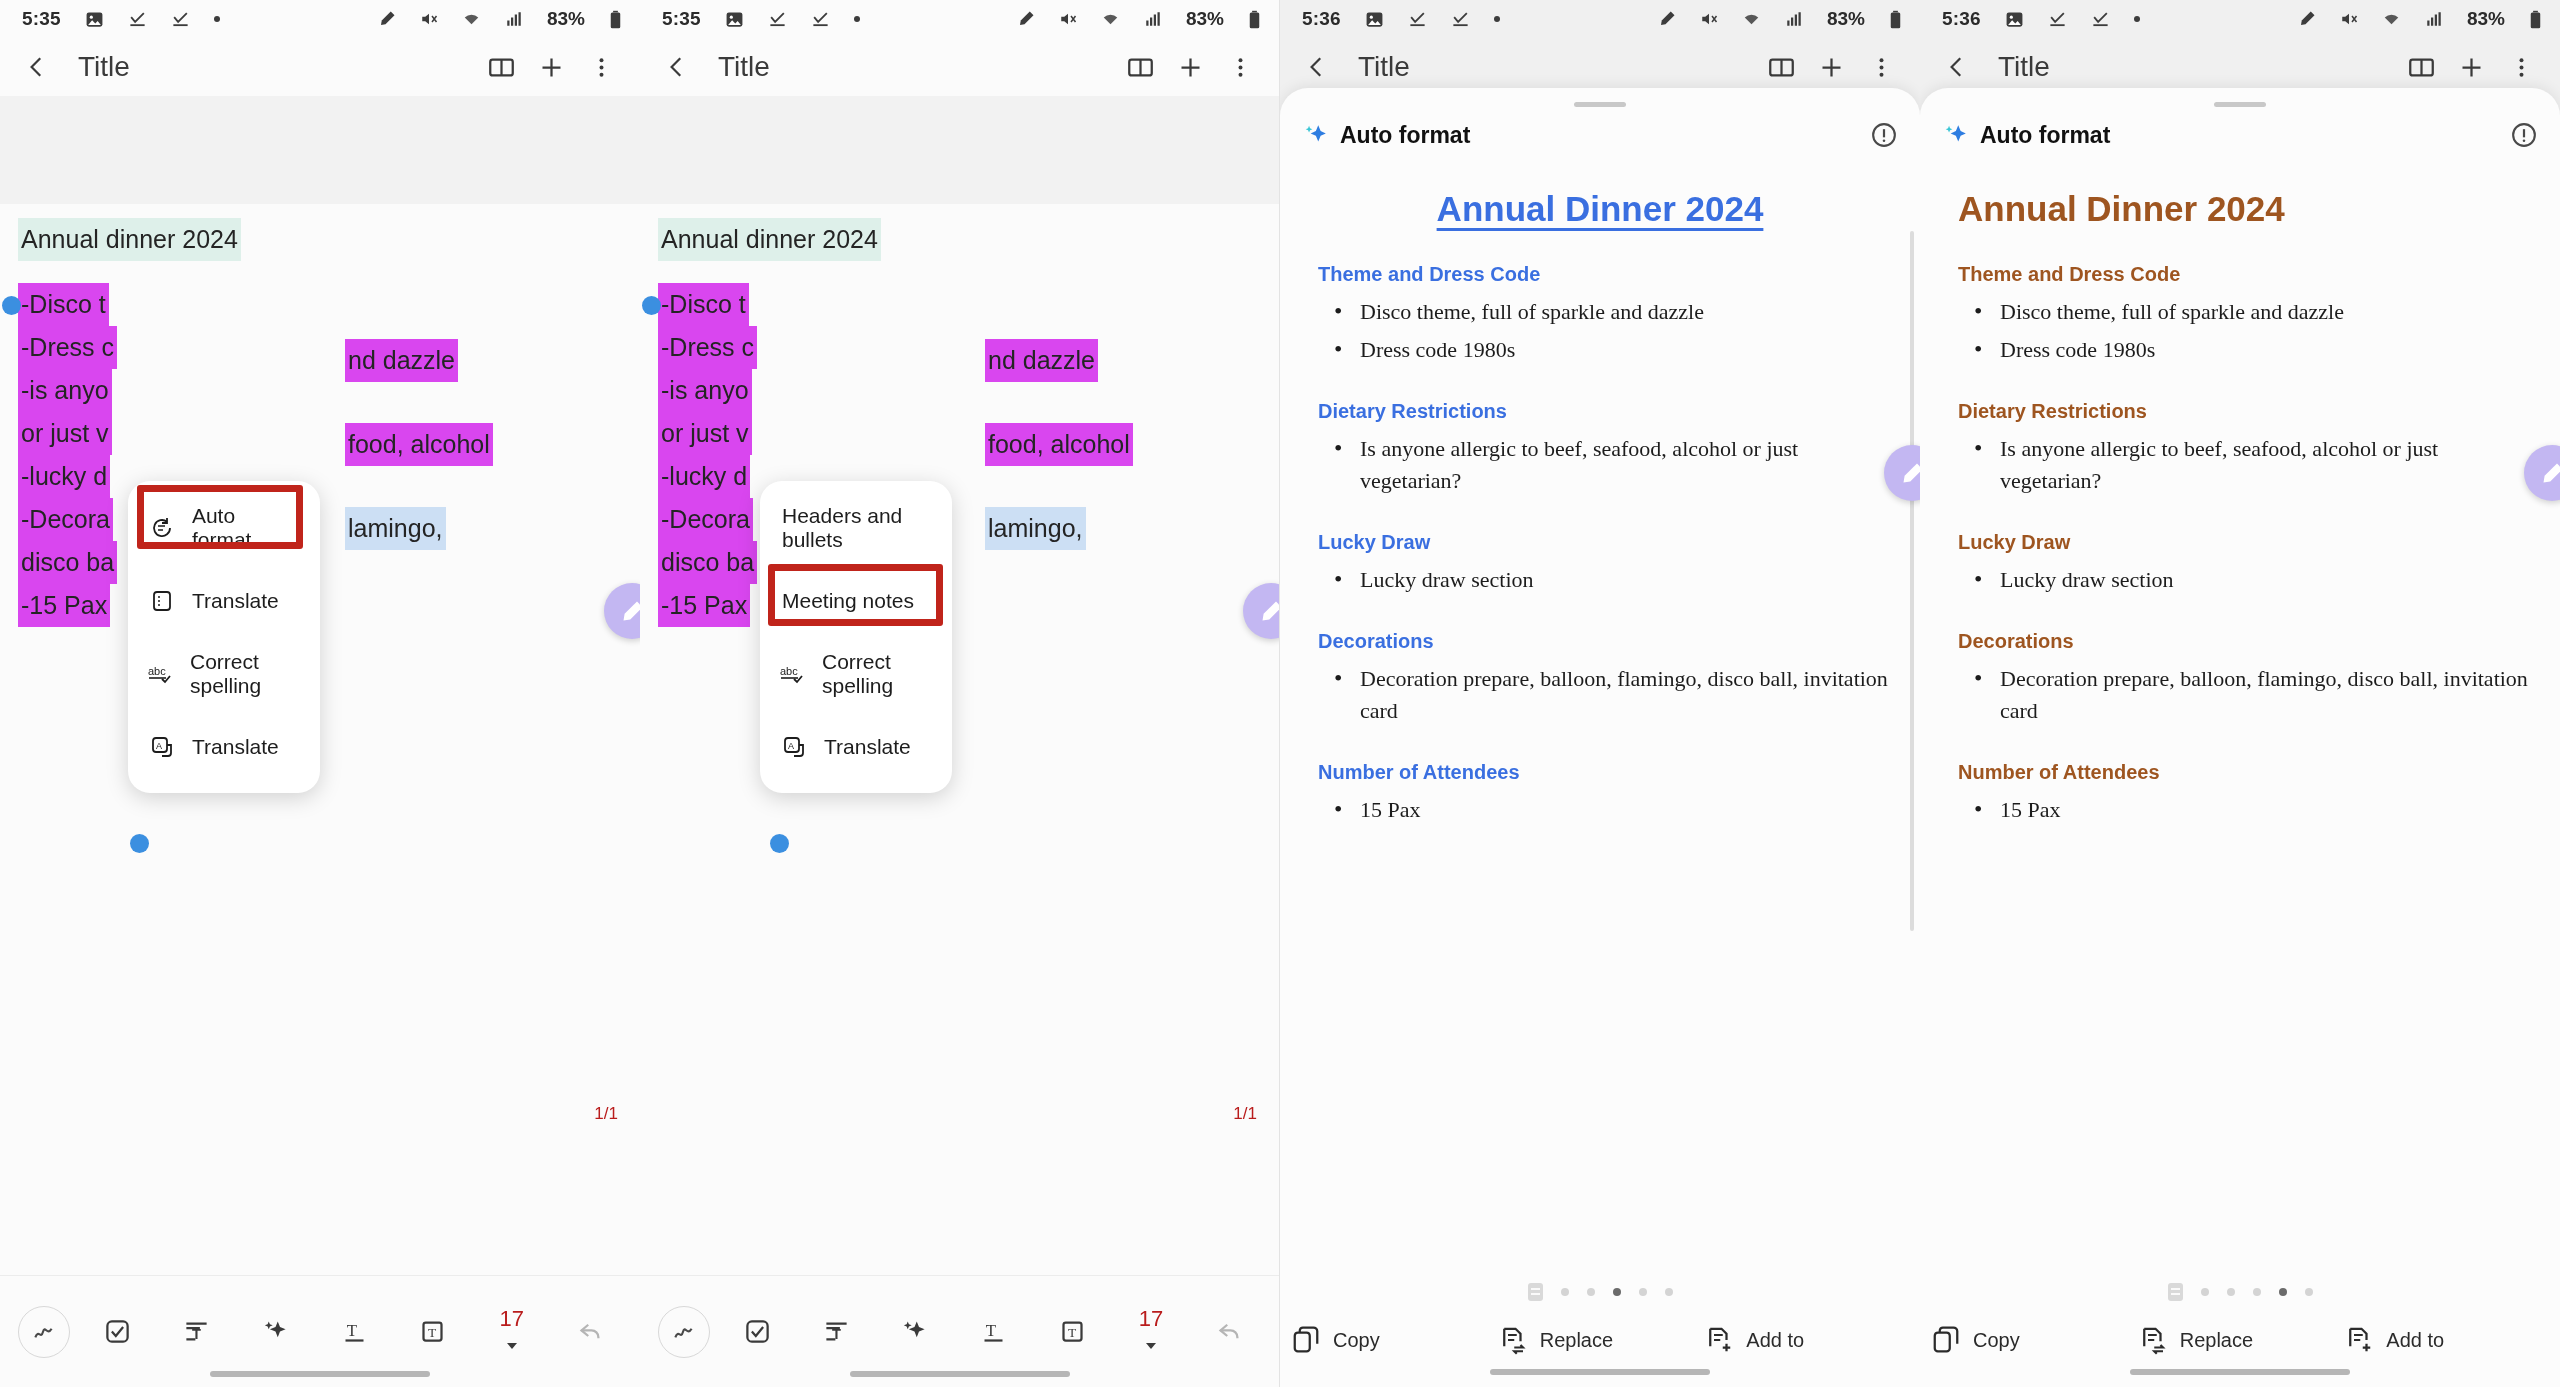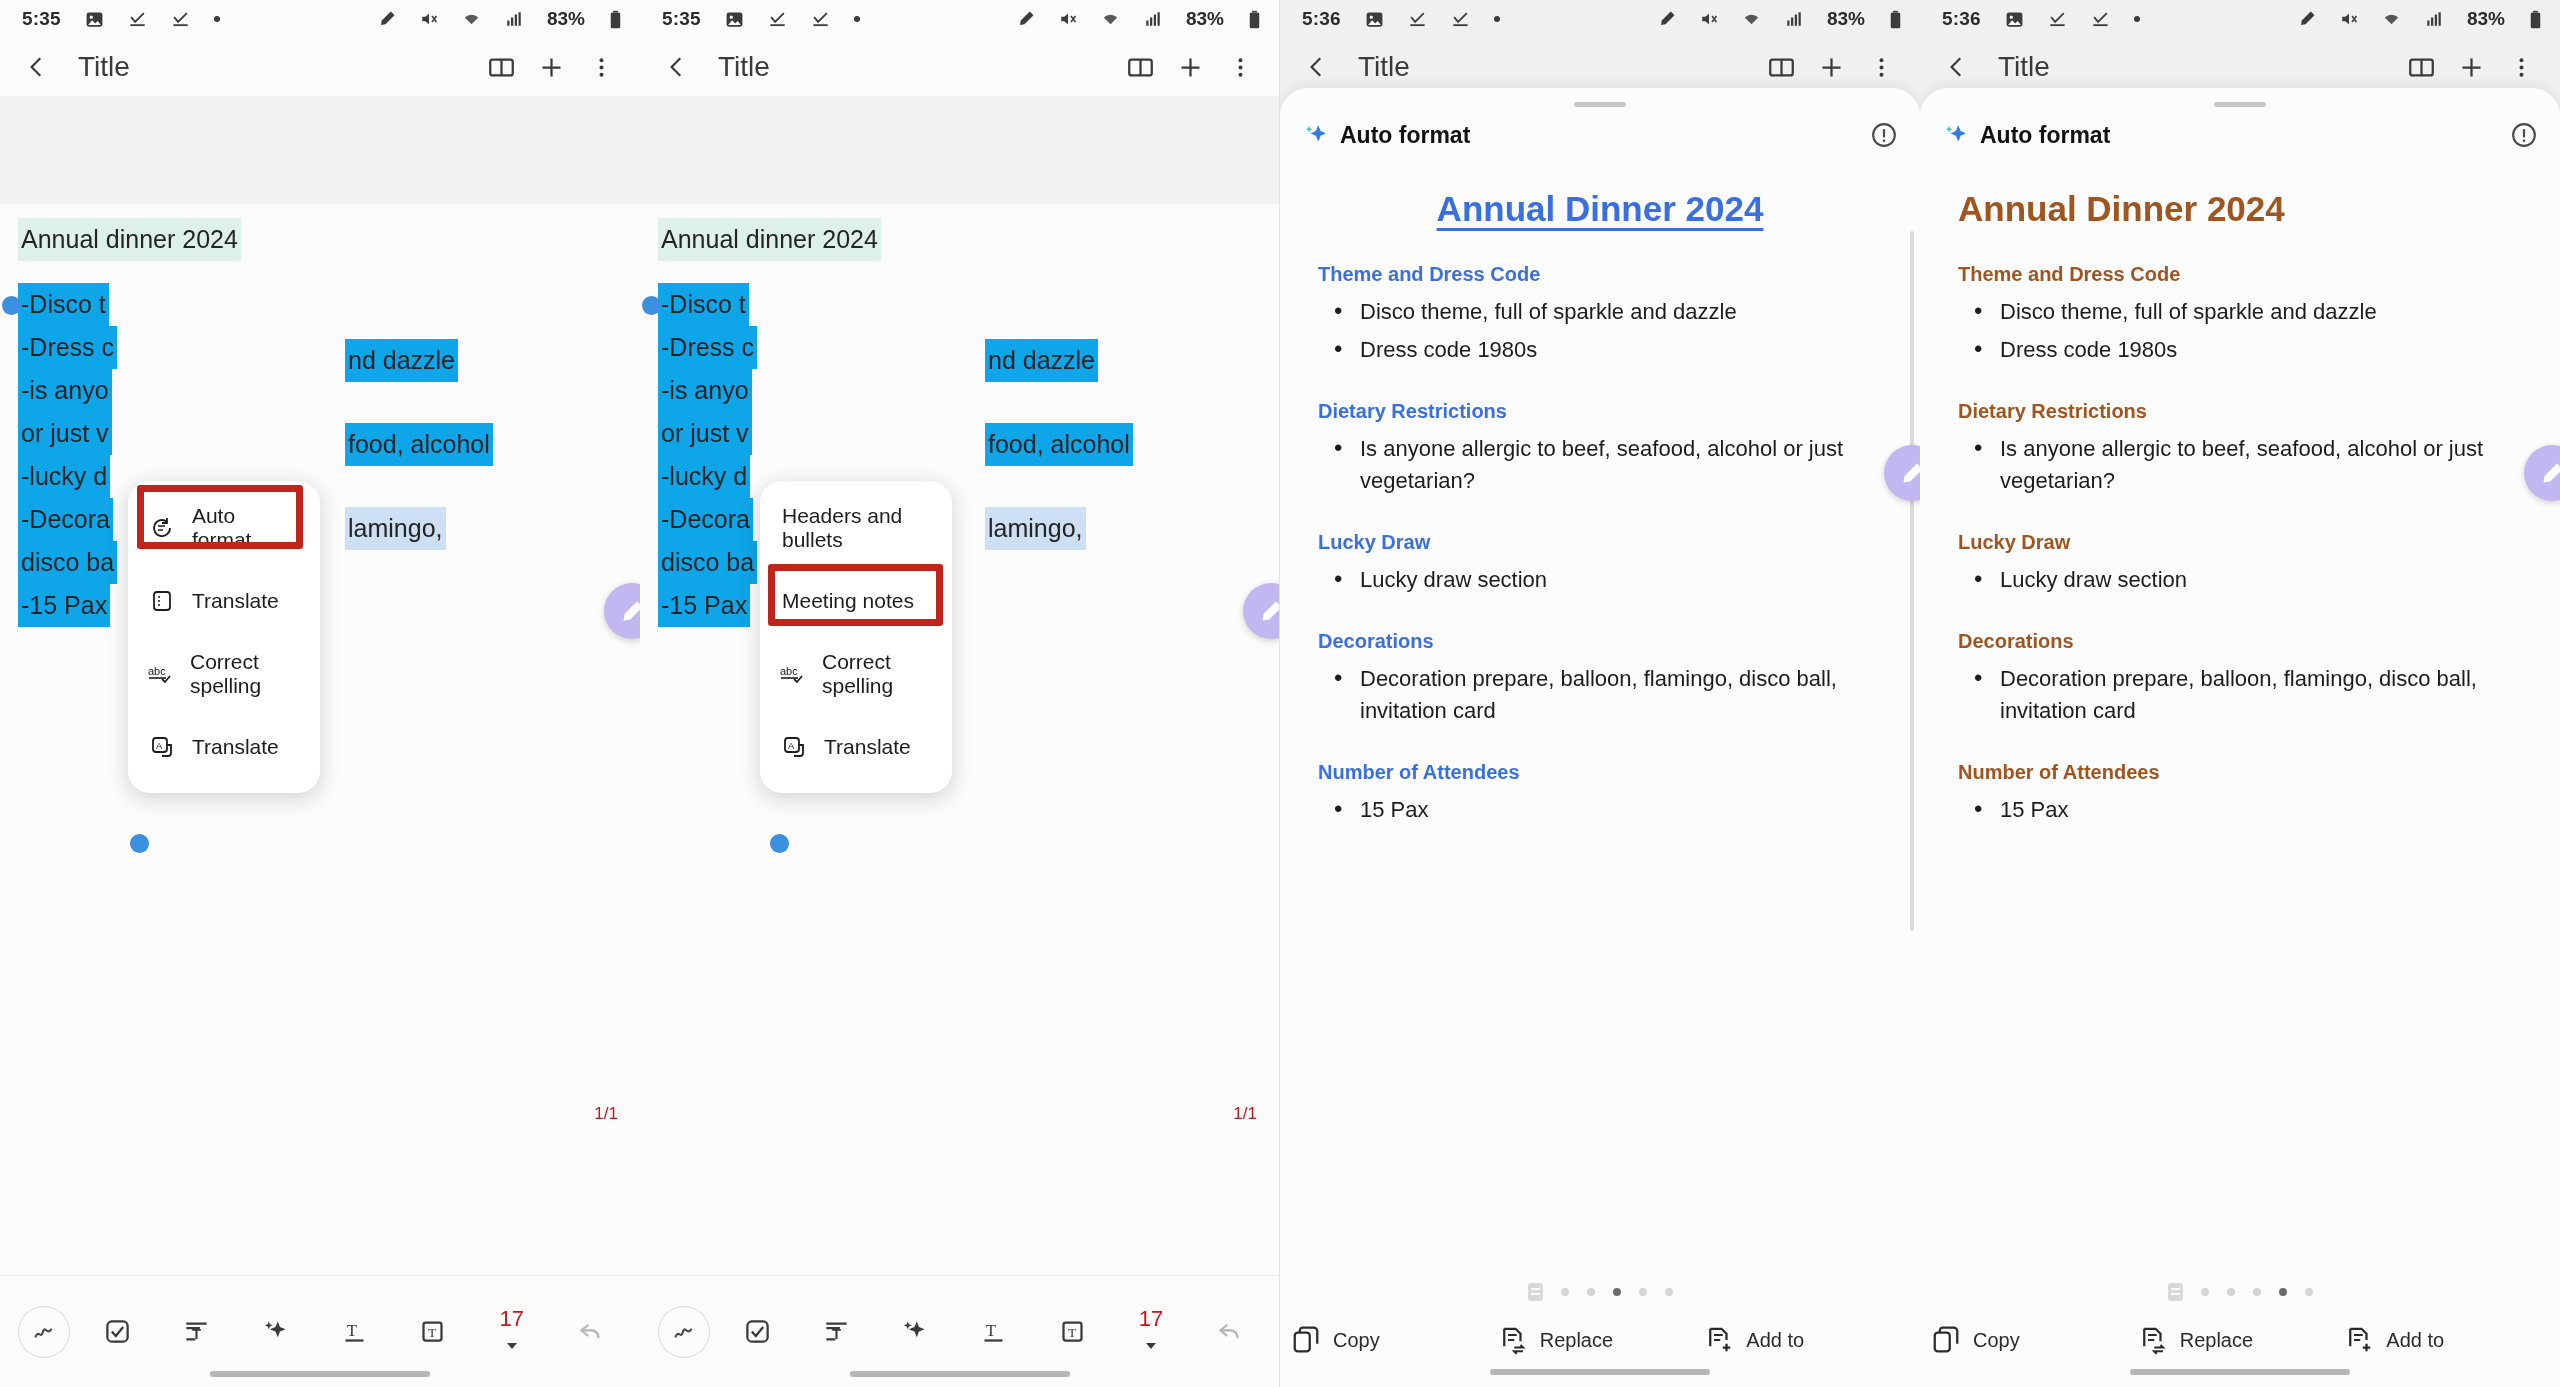--- a/index.html
+++ b/index.html
@@ -37,21 +37,21 @@
 
   
   .notebody { position: relative; height: 1040px; background: #fbfbfb; }
   .note-top-shade { position:absolute; top:0; left:0; right:0; height: 108px; background:#f2f2f2; }
   .note-text {
     position: absolute; top: 122px; left: 18px; right: 18px;
     font-size: 25px; color: #242424; line-height: 41px;
   }
   .note-title-line { display: inline-block; background: #def0ea; padding: 1px 3px; }
   .sel-block { margin-top: 22px; position: relative; }
-  .sel-line { display: inline-block; background: #0ea5e9; padding: 1px 3px; }
+  .sel-line { display: inline-block; background: #d946ef; padding: 1px 3px; }
   .sel-line.blue { background: #ccdff4; }
   .handle { position: absolute; width: 19px; height: 19px; border-radius: 50%; background: #3b8fe0; }
   .handle.tl { left: 2px; top: 200px; }
   .handle.br { left: 130px; top: 738px; }
   .page-ind {
     position: absolute; bottom: 12px; right: 22px; font-size: 17px; color: #b91c1c;
   }
   .fab {
     position: absolute; right: -20px; top: 487px; width: 56px; height: 56px;
     border-radius: 50%; background: #c3b7f2; display: flex; align-items: center;
@@ -108,21 +108,21 @@
   .sheet-head-title { font-size: 23px; font-weight: 700; color: #111; }
   .doc {
     flex: 1; overflow: hidden; position: relative; padding: 28px 32px 0 32px;
   }
   .doc-title { font-size: 35px; font-weight: 700; text-align: center; margin: 12px 0 8px; }
   .doc-title.blue { color: #3a6fe0; text-decoration: underline; text-underline-offset: 7px; }
   .doc-title.orange { color: #9e5520; text-align: left; margin-left: 6px; }
   .sec-h { font-size: 20px; font-weight: 700; margin: 34px 0 10px 6px; }
   .sec-h.blue { color: #3a6fe0; }
   .sec-h.orange { color: #9e5520; }
-  ul.bl { list-style: none; margin: 0 0 0 18px; }
+  ul.bl { list-style: none; margin: 0 0 0 18px; font-family: Liberation Serif, serif; }
   ul.bl li { position: relative; padding-left: 30px; font-size: 22px; line-height: 32px; color: #1c1c1c; margin-bottom: 6px; }
   ul.bl li::before { content: "•"; position: absolute; left: 4px; top: -1px; font-size: 24px; }
   .vscroll { position: absolute; right: 6px; top: 82px; width: 4px; height: 700px; background: #dcdcdc; border-radius: 2px; }
   .dots { display: flex; align-items: center; justify-content: center; gap: 18px; padding: 14px 0 8px; }
   .dots .pg-icon { width: 15px; height: 18px; background: #d9d9d9; border-radius: 3px; position: relative; }
   .dots .pg-icon::before, .dots .pg-icon::after { content:""; position:absolute; left:3px; right:3px; height:2px; background:#fafafa; }
   .dots .pg-icon::before { top: 5px; } .dots .pg-icon::after { top: 10px; }
   .dots .d { width: 8px; height: 8px; border-radius: 50%; background: #d4d4d4; }
   .dots .d.on { background: #6b6b6b; }
   .actions { display: flex; align-items: flex-start; justify-content: space-around; padding: 16px 10px 0; }

